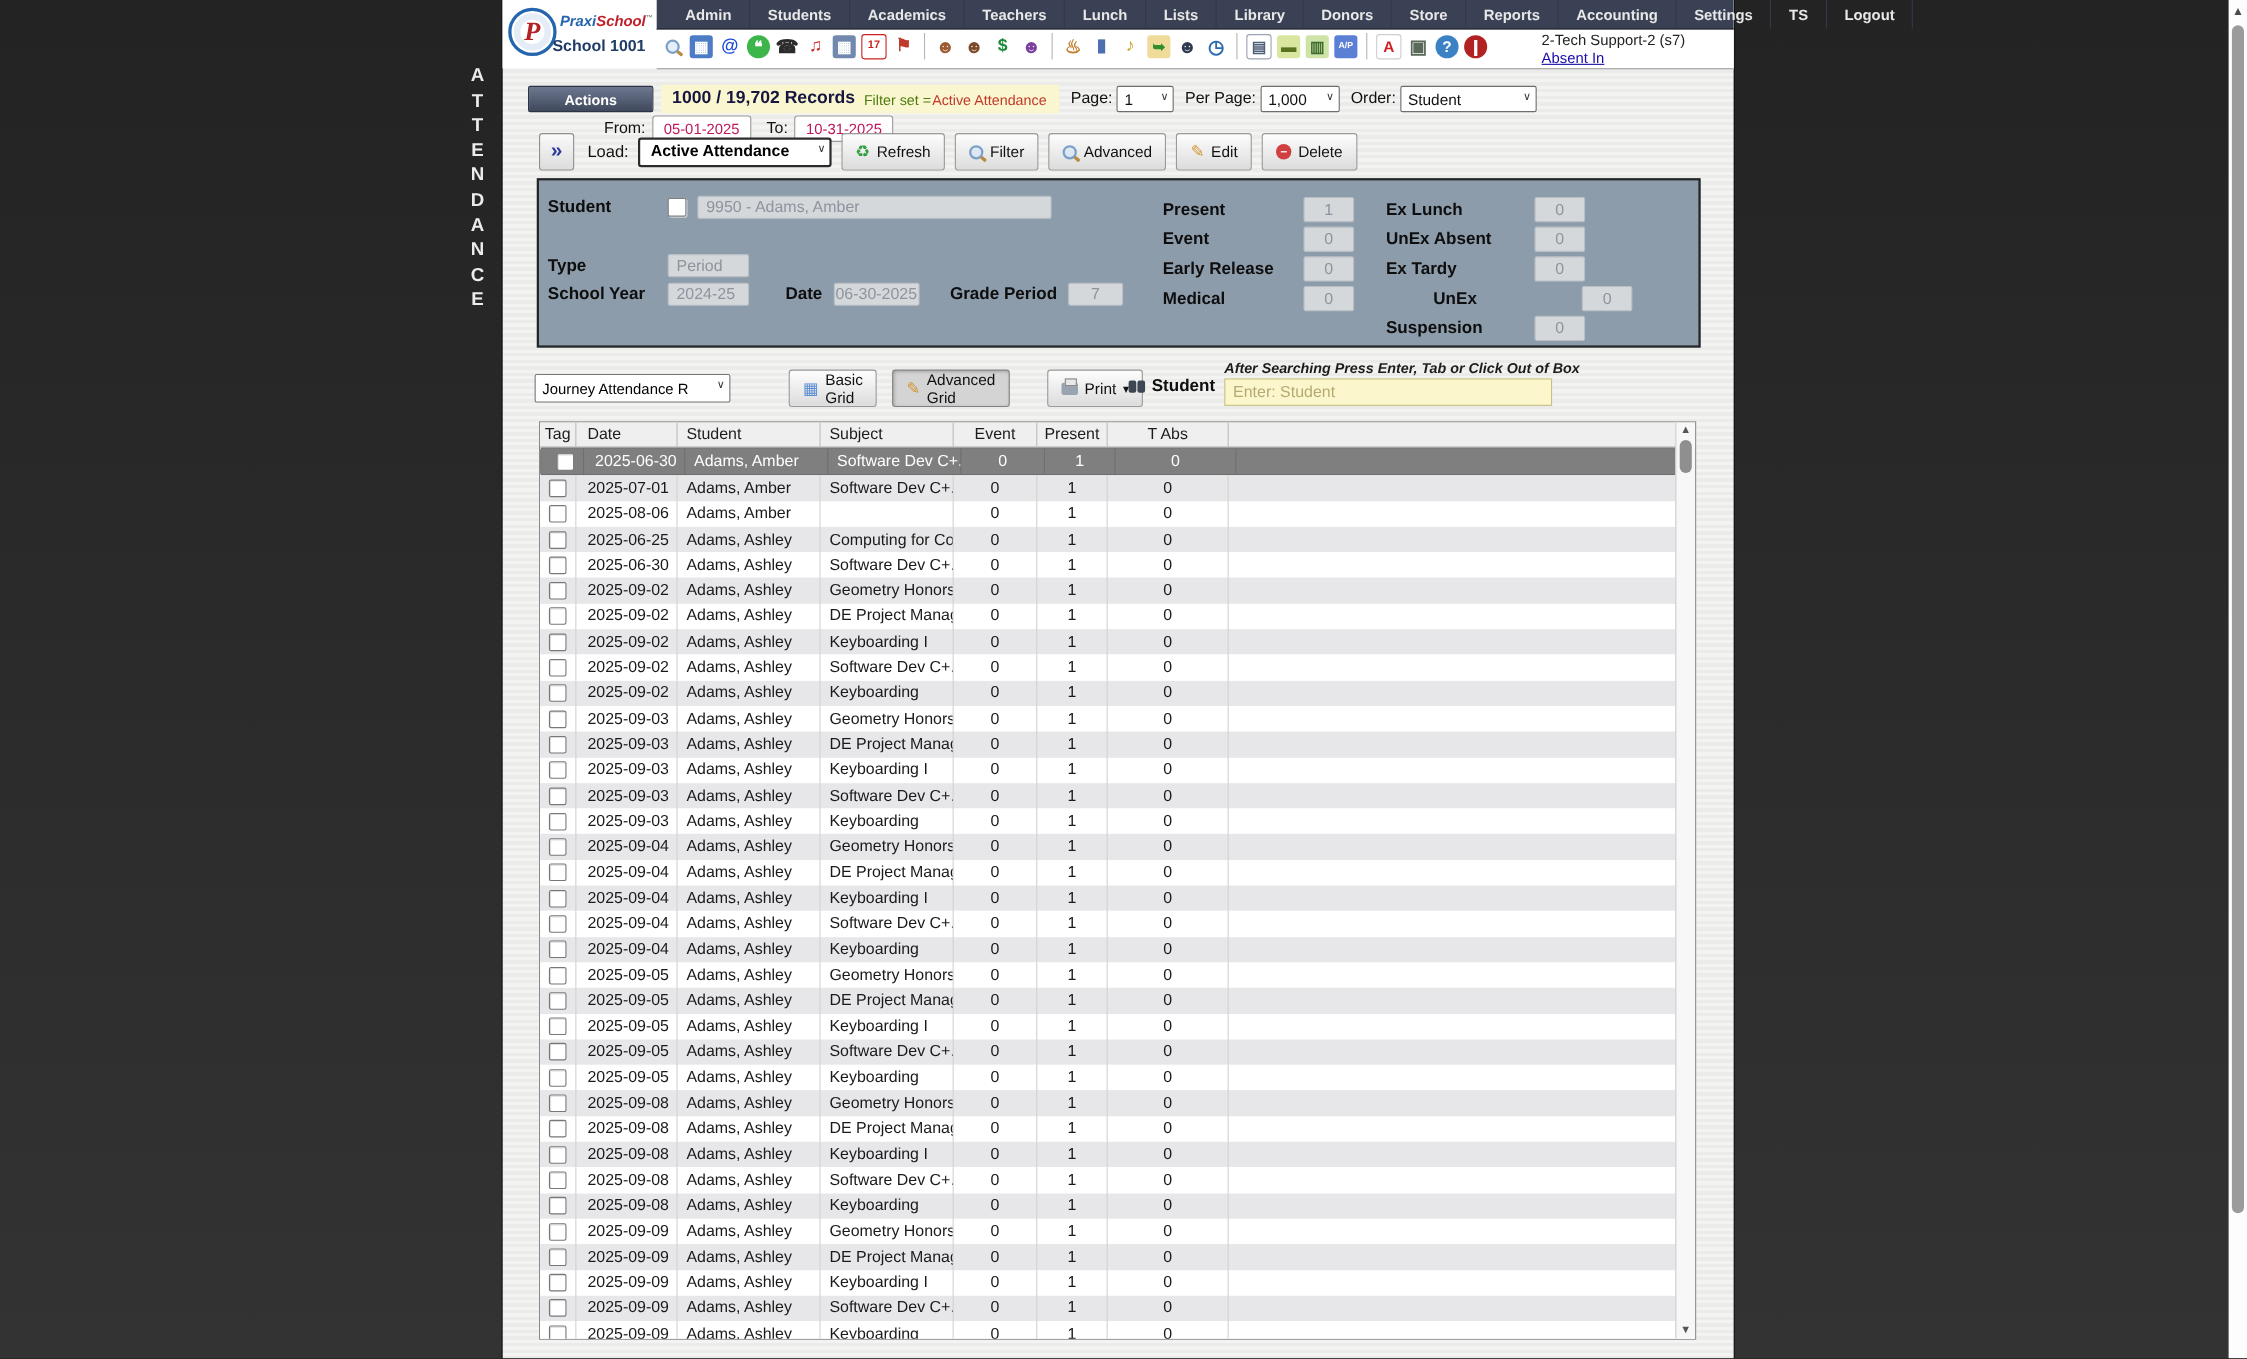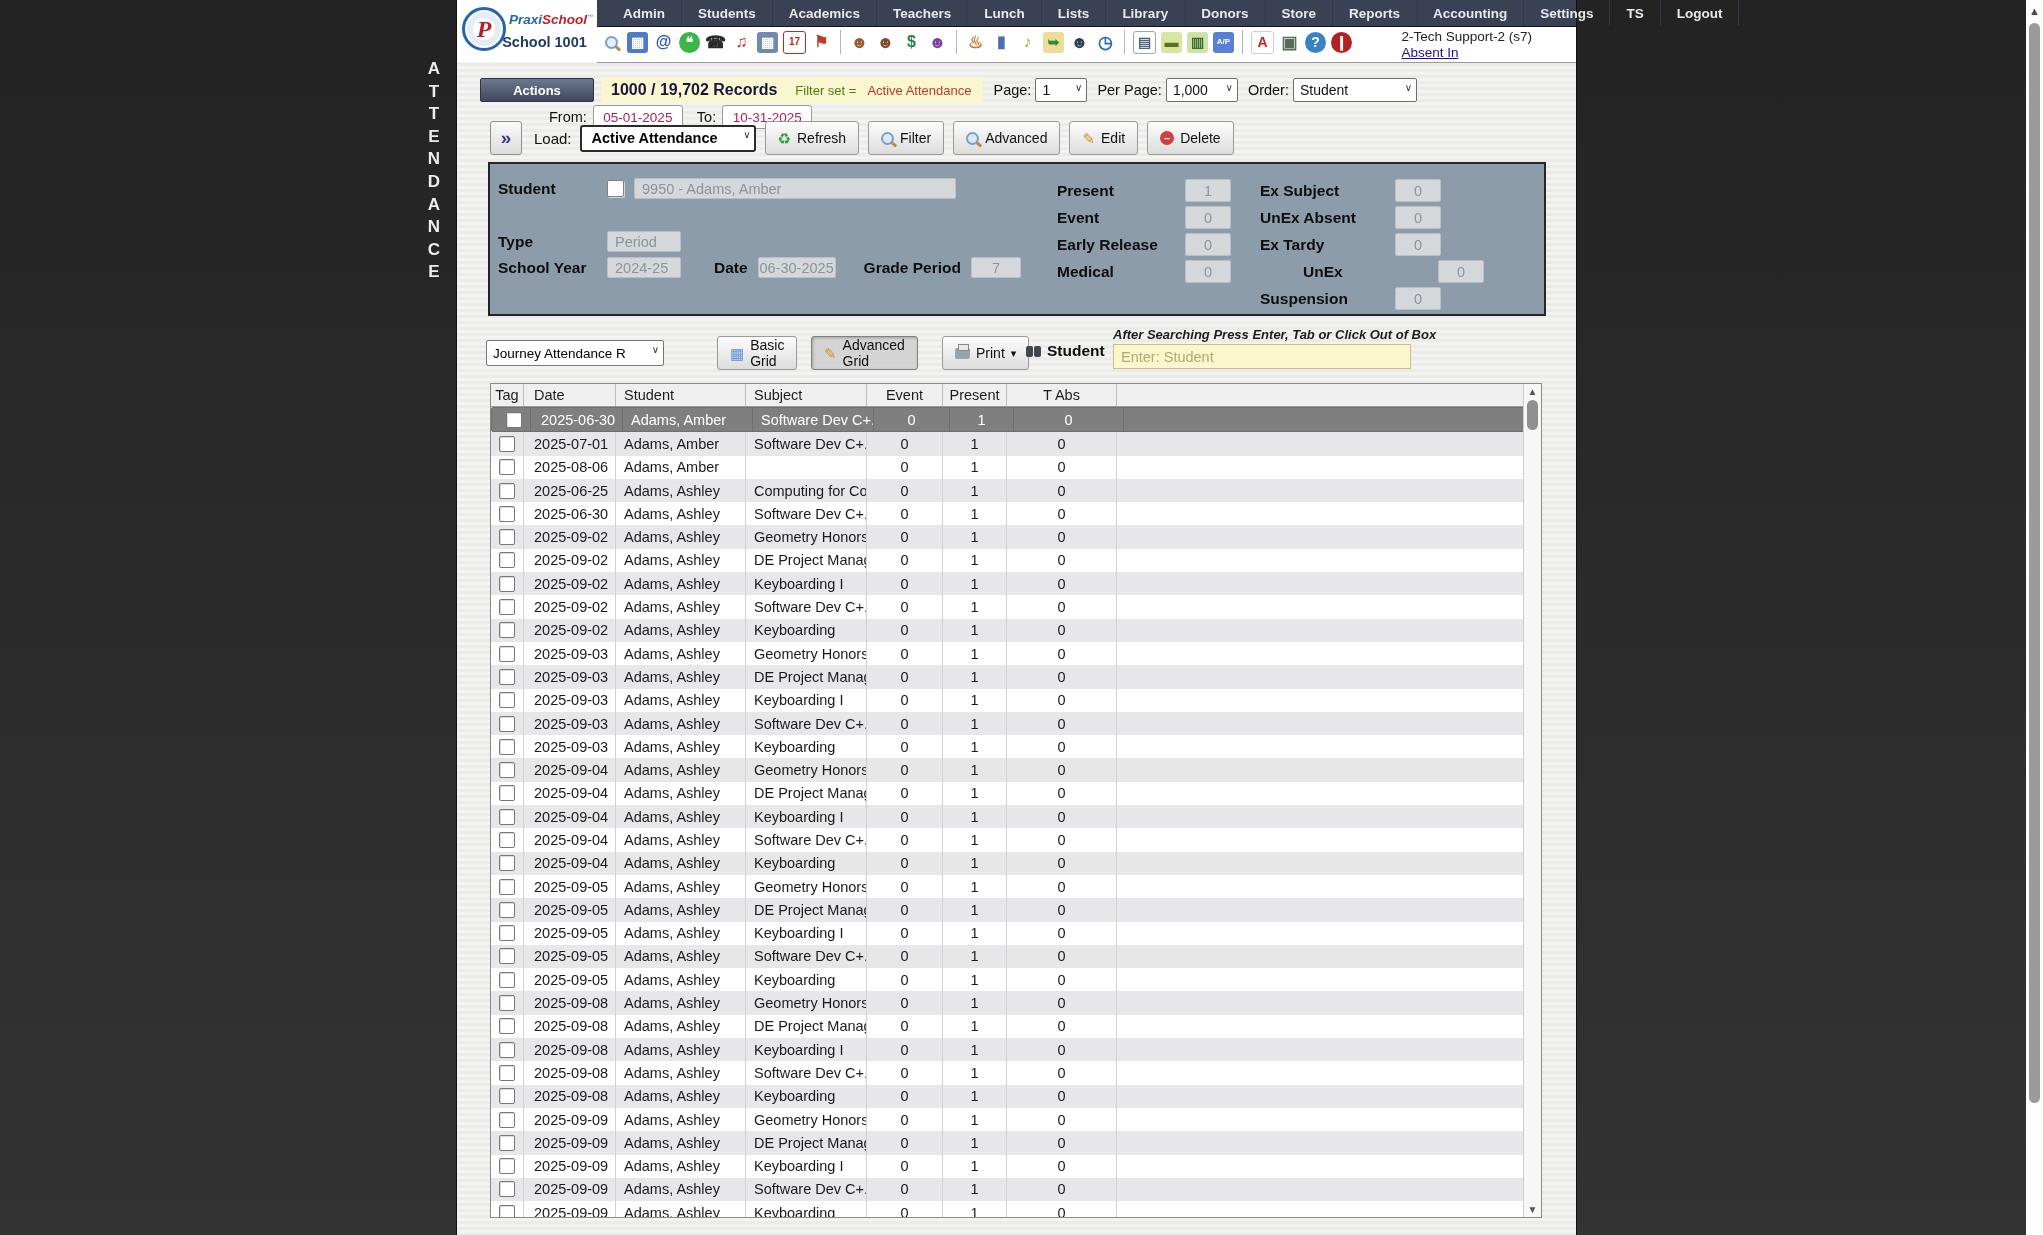--- a/index.html
+++ b/index.html
@@ -45,21 +45,21 @@
   .user-box{position:absolute;right:44px;top:2px;text-align:left;font-size:13.5px;color:#222;line-height:16px;}
   .user-box a{color:#1a0dab;text-decoration:underline;cursor:pointer;}
   
   .main{position:absolute;left:0;top:62px;right:0;bottom:0;}
   
   .actions-row{position:absolute;left:23px;top:15px;height:26px;display:flex;align-items:center;}
   .btn-actions{width:112px;height:22px;background:linear-gradient(180deg,#6d7890,#3f485c);
     border:1px solid #2c3342;border-radius:2px;color:#fff;font-weight:bold;font-size:13px;
     display:flex;align-items:center;justify-content:center;cursor:pointer;}
   .yellow-strip{margin-left:7px;height:26px;background:#faf6cf;display:flex;align-items:center;
-    padding:0 12px 0 10px;gap:18px;white-space:nowrap;}
+    padding:0 12px 0 10px;gap:8px;white-space:nowrap;}
   .records-txt{font-weight:bold;font-size:16px;color:#16163f;}
   .filter-prefix{font-size:13px;color:#4d7c0f;}
   .filter-value{font-size:13px;color:#c0392b;margin-left:-7px;}
   .lbl{font-size:14.5px;color:#111;margin-left:10px;margin-right:4px;white-space:nowrap;}
   .selwrap{position:relative;display:inline-block;}
   .selwrap:after{content:"∨";position:absolute;right:5px;top:4px;font-size:10px;color:#333;pointer-events:none;}
   .sel{appearance:none;-webkit-appearance:none;background:#fff;border:1px solid #6e6e6e;border-radius:2px;
     height:24px;font-size:14px;padding:0 18px 0 6px;font-family:"Liberation Sans",sans-serif;color:#111;}
   
   .fromto-row{position:absolute;left:92px;top:43px;height:24px;display:flex;align-items:center;}
@@ -95,21 +95,21 @@
   .cnt-label{font-weight:bold;font-size:15.5px;color:#0e0e0e;}
   .cnt-box{position:absolute;background:#d5d8db;border:1px solid #b9bfc5;border-radius:2px;width:44px;height:21px;
     font-size:14.5px;color:#8d949e;display:flex;align-items:center;justify-content:center;}
   
   .grid-row{position:absolute;left:29px;top:268px;height:48px;}
   .report-selwrap{position:absolute;left:0;top:10px;}
   .report-sel{appearance:none;-webkit-appearance:none;width:178px;height:26px;border:1px solid #777;border-radius:2px;
     font-size:13.5px;padding:0 18px 0 6px;background:#fff;font-family:"Liberation Sans",sans-serif;}
   .gbtn-basic{position:absolute;left:222px;top:6px;}
   .gbtn-adv{position:absolute;left:316px;top:6px;}
-  .gbtn-print{position:absolute;left:447px;top:6px;}
+  .gbtn-print{position:absolute;left:457px;top:6px;}
   .printer{width:15px;height:11px;background:#9aa4b0;border-radius:2px;position:relative;}
   .printer:before{content:"";position:absolute;left:3px;top:-4px;width:9px;height:5px;background:#e8e8e8;border:1px solid #888;}
   .student-tag{position:absolute;left:540px;top:12px;display:flex;align-items:center;gap:6px;}
   .bino{width:7px;height:11px;background:#3e4654;border-radius:2px;box-shadow:8px 0 0 #3e4654;margin-right:8px;}
   .student-lbl{font-weight:bold;font-size:15.5px;color:#0e0e0e;}
   .search-col{position:absolute;left:627px;top:-3px;width:300px;}
   .hint{font-style:italic;font-weight:bold;font-size:13px;color:#1c1c1c;white-space:nowrap;}
   .search-input{margin-top:2px;width:298px;height:25px;box-sizing:border-box;background:#fcf6cd;
     border:1px solid #c9bf85;font-size:14.5px;padding:0 7px;color:#6d6747;font-family:"Liberation Sans",sans-serif;}
   .search-input::placeholder{color:#b4aa72;}
@@ -314,21 +314,21 @@
               <span class="cnt-label" style="width: 128px;">Early Release</span>
               <span class="cnt-box" style="position: static;">0</span>
             </div>
             <div class="cnt-row">
               <span class="cnt-label" style="width: 128px;">Medical</span>
               <span class="cnt-box" style="position: static;">0</span>
             </div>
           </div>
         <div class="cnt-col" style="left:770px;width:280px" id="counters-right">
             <div class="cnt-row">
-              <span class="cnt-label" style="width: 135px;">Ex Subject</span>
+              <span class="cnt-label" style="width: 135px;">Ex Lunch</span>
               <span class="cnt-box" style="position: static;">0</span>
             </div>
             <div class="cnt-row">
               <span class="cnt-label" style="width: 135px;">UnEx Absent</span>
               <span class="cnt-box" style="position: static;">0</span>
             </div>
             <div class="cnt-row">
               <span class="cnt-label" style="width: 135px;">Ex Tardy</span>
               <span class="cnt-box" style="position: static;">0</span>
             </div>

